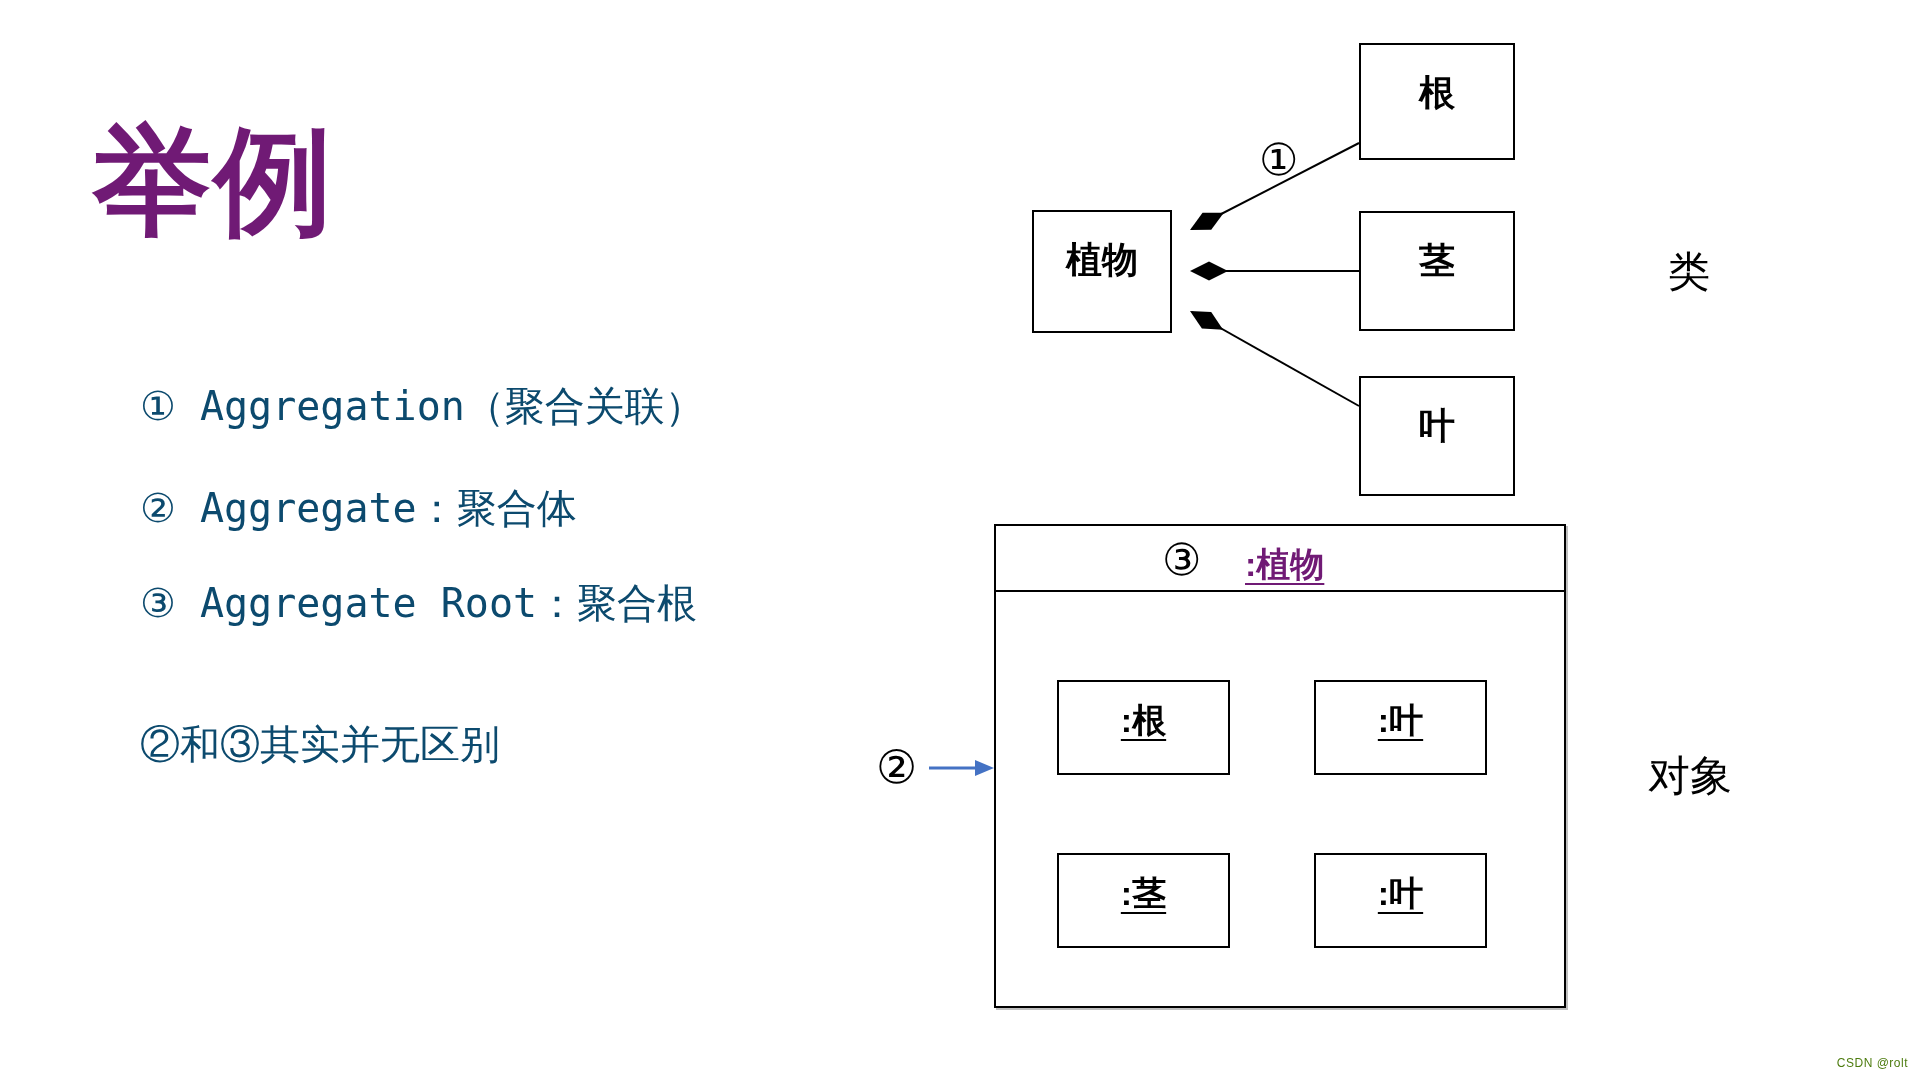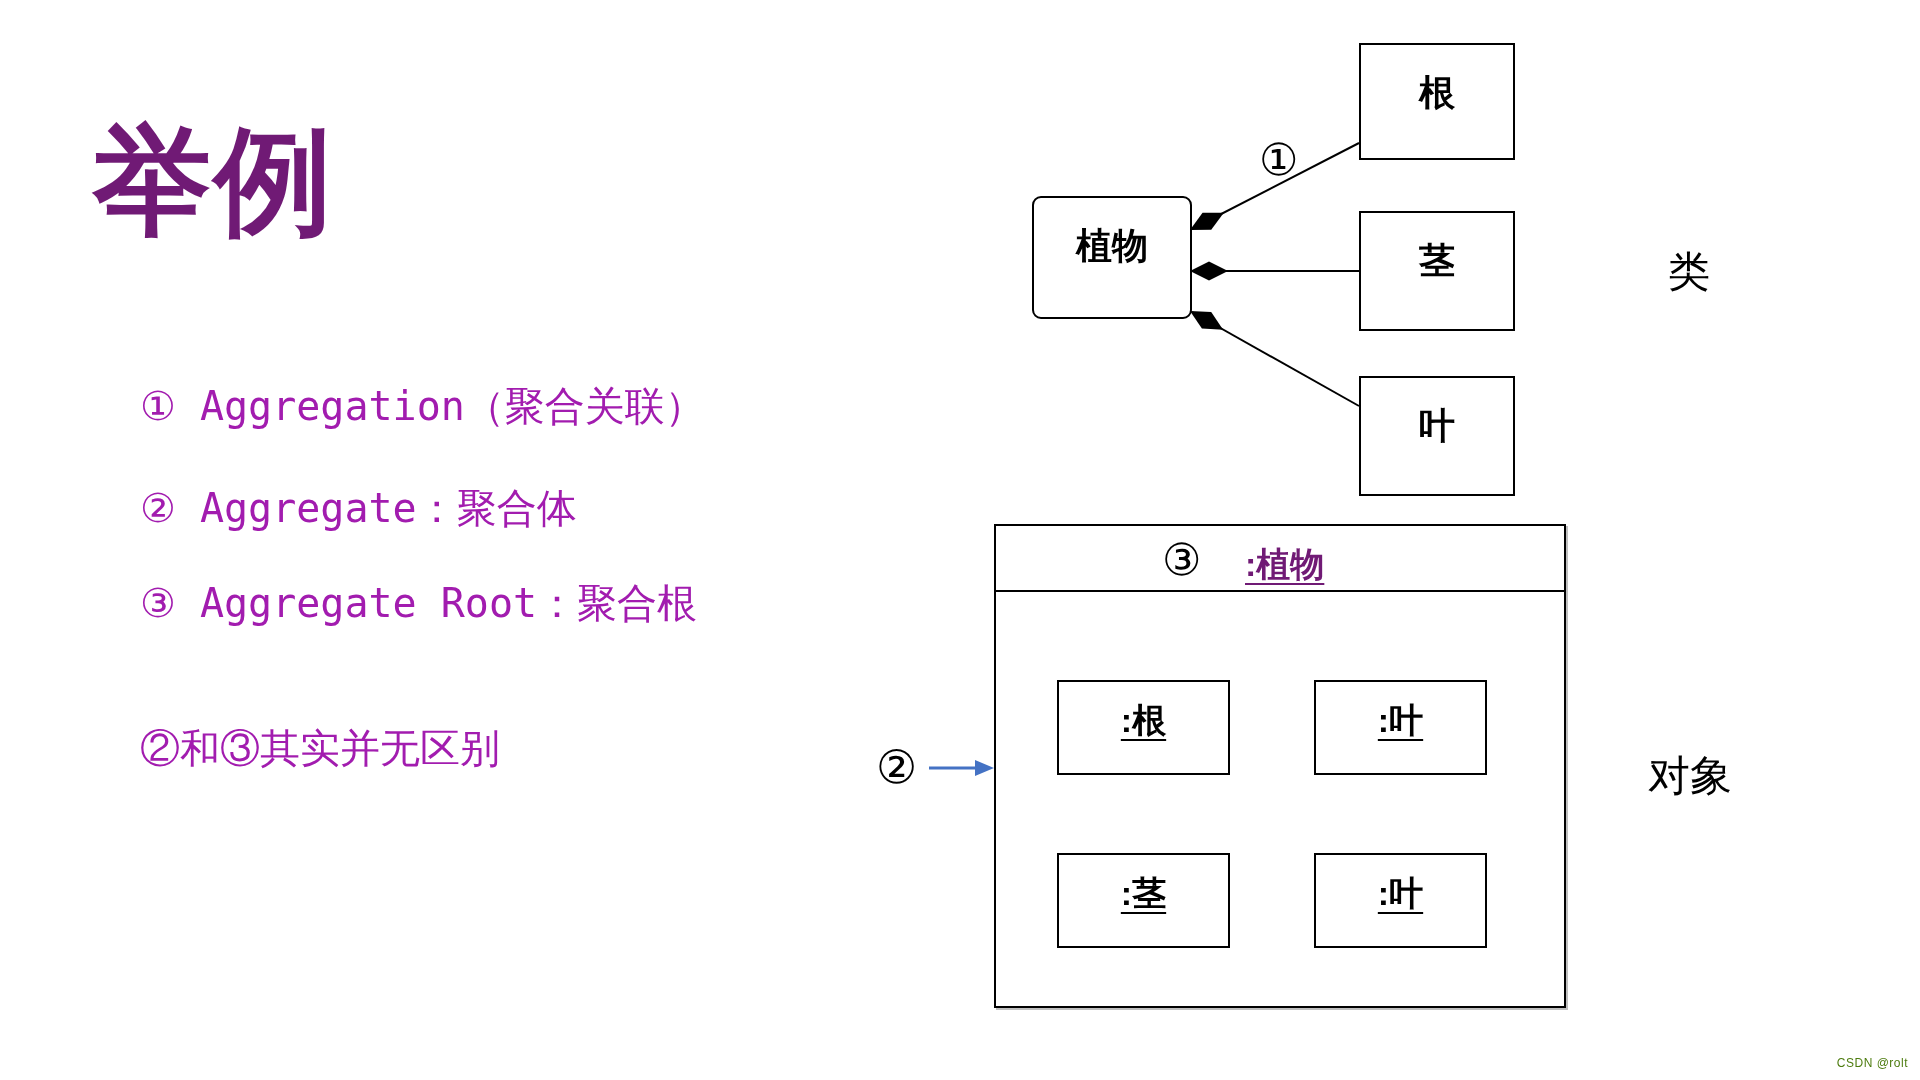--- a/index.html
+++ b/index.html
@@ -8,33 +8,33 @@
 
   
   .slide-title{
     position:absolute; left:93px; top:118px;
     font-size:118px; font-weight:900; line-height:1.08;
     color:#701a75; letter-spacing:3px;
     font-family:"Liberation Sans", sans-serif;
   }
   .bullet, .note{
     position:absolute; left:140px;
-    font-size:40px; line-height:48px; color:#a21caf; white-space:nowrap;
+    font-size:40px; line-height:48px; color:#0c4a6e; white-space:nowrap;
     font-family:"DejaVu Sans Mono","DejaVu Sans", monospace;
   }
   .bullet-1{ top:382px; } .bullet-2{ top:484px; } .bullet-3{ top:579px; }
-  .note{ top:724px; font-family:Liberation Sans, sans-serif; font-weight:400; }
+  .note{ top:724px; font-family:Liberation Mono, monospace; font-weight:400; }
 
   
   .cbox{
     position:absolute; border:2px solid #000; background:#fff; z-index:2;
     display:flex; justify-content:center; align-items:flex-start; padding-top:24px;
     font-weight:700; font-size:36px; color:#000;
   }
-  .box-plant{ left:1032px; top:196px; width:160px; height:123px;border-radius:9px; }
+  .box-plant{ left:1032px; top:210px; width:140px; height:123px; }
   .box-root { left:1359px; top:43px;  width:156px; height:117px; }
   .box-stem { left:1359px; top:211px; width:156px; height:120px; }
   .box-leaf { left:1359px; top:376px; width:156px; height:120px; }
 
   .circled{
     position:absolute; z-index:3; color:#000; line-height:1;
     font-family:"DejaVu Sans", sans-serif;
   }
   .marker-1{ left:1259px; top:138px; font-size:44px; }
   .marker-2{ left:876px;  top:744px; font-size:46px; }

